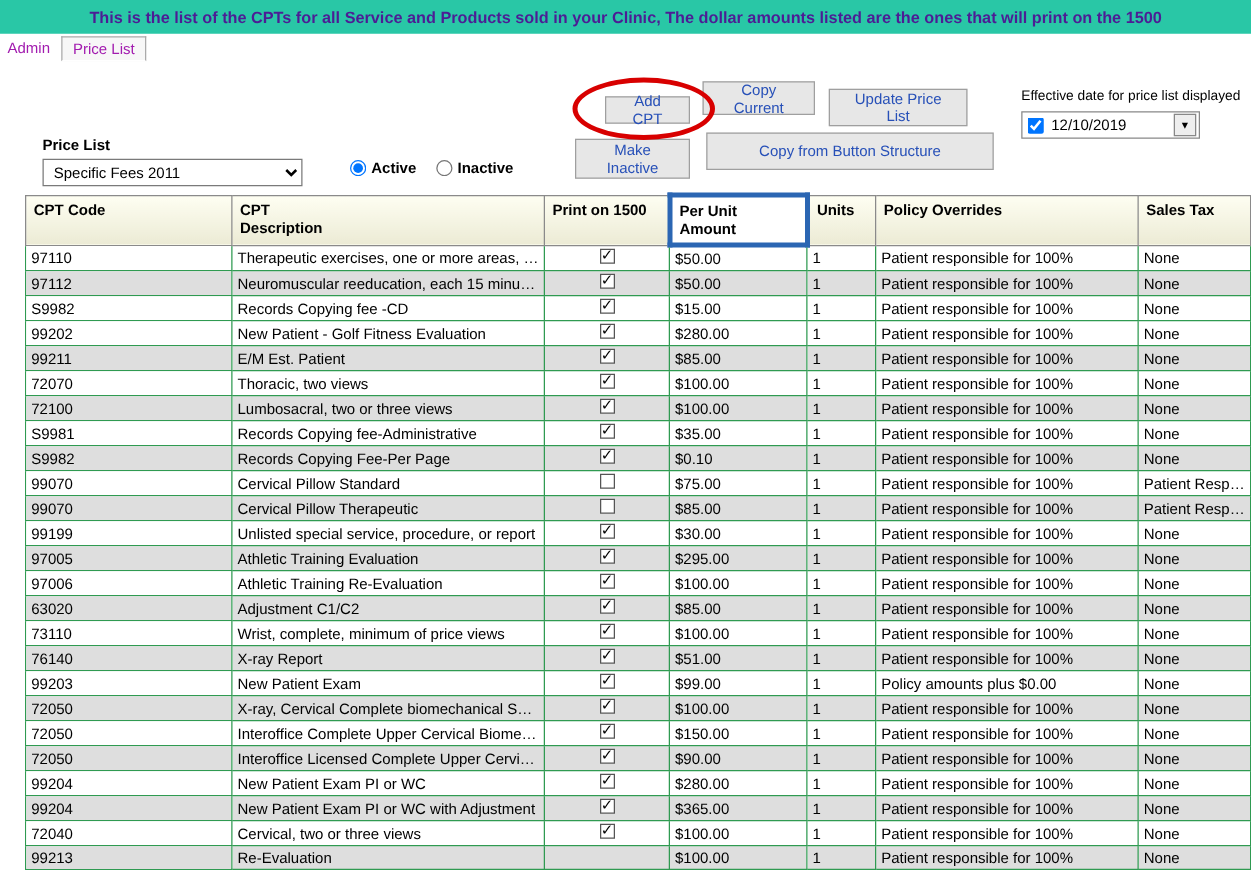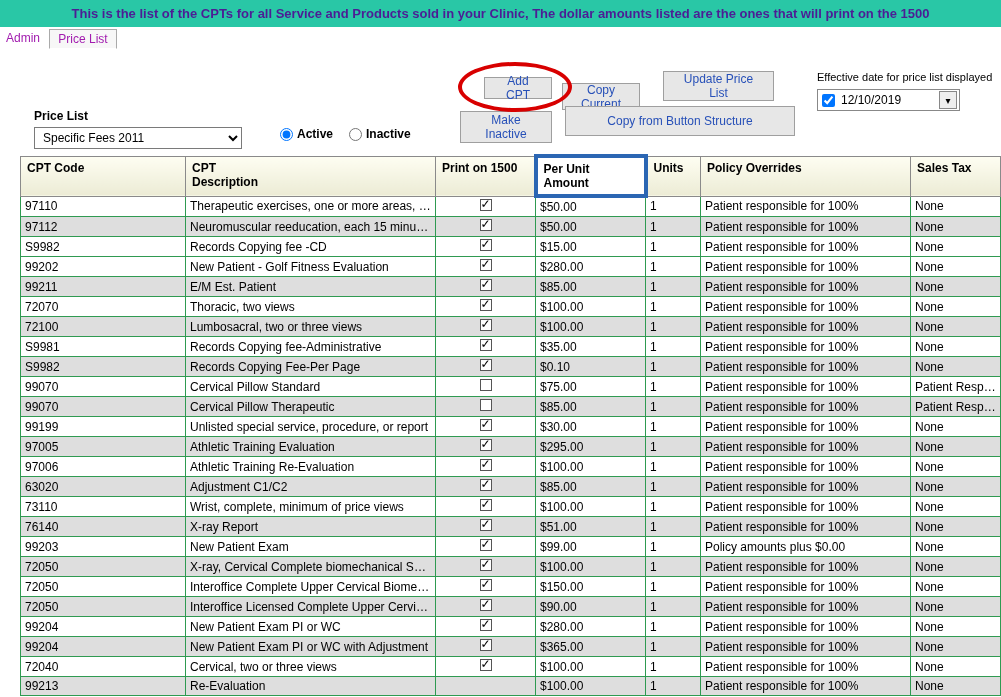--- a/index.html
+++ b/index.html
@@ -46,21 +46,21 @@
     padding: 4px 12px;
     font-size: 12px;
     cursor: pointer;
     display: inline-flex;
     align-items: center;
     justify-content: center;
     text-align: center;
   }
 
   .btn-addcpt { position:absolute; left:484px; top:28px; width:68px; height:22px; }
-  .btn-copycurrent { position:absolute; left:562px; top:34px; width:78px; height:27px; }
+  .btn-copycurrent { position:absolute; left:562px; top:16px; width:90px; height:27px; }
   .btn-updateprice { position:absolute; left:663px; top:22px; width:111px; height:30px; }
   .btn-makeinactive { position:absolute; left:460px; top:62px; width:92px; height:32px; }
   .btn-copystructure { position:absolute; left:565px; top:57px; width:230px; height:30px; }
 
   .red-circle {
     position:absolute;
     left:458px; top:13px;
     width:114px; height:50px;
     border: 4px solid #d80000;
     border-radius: 50%;

